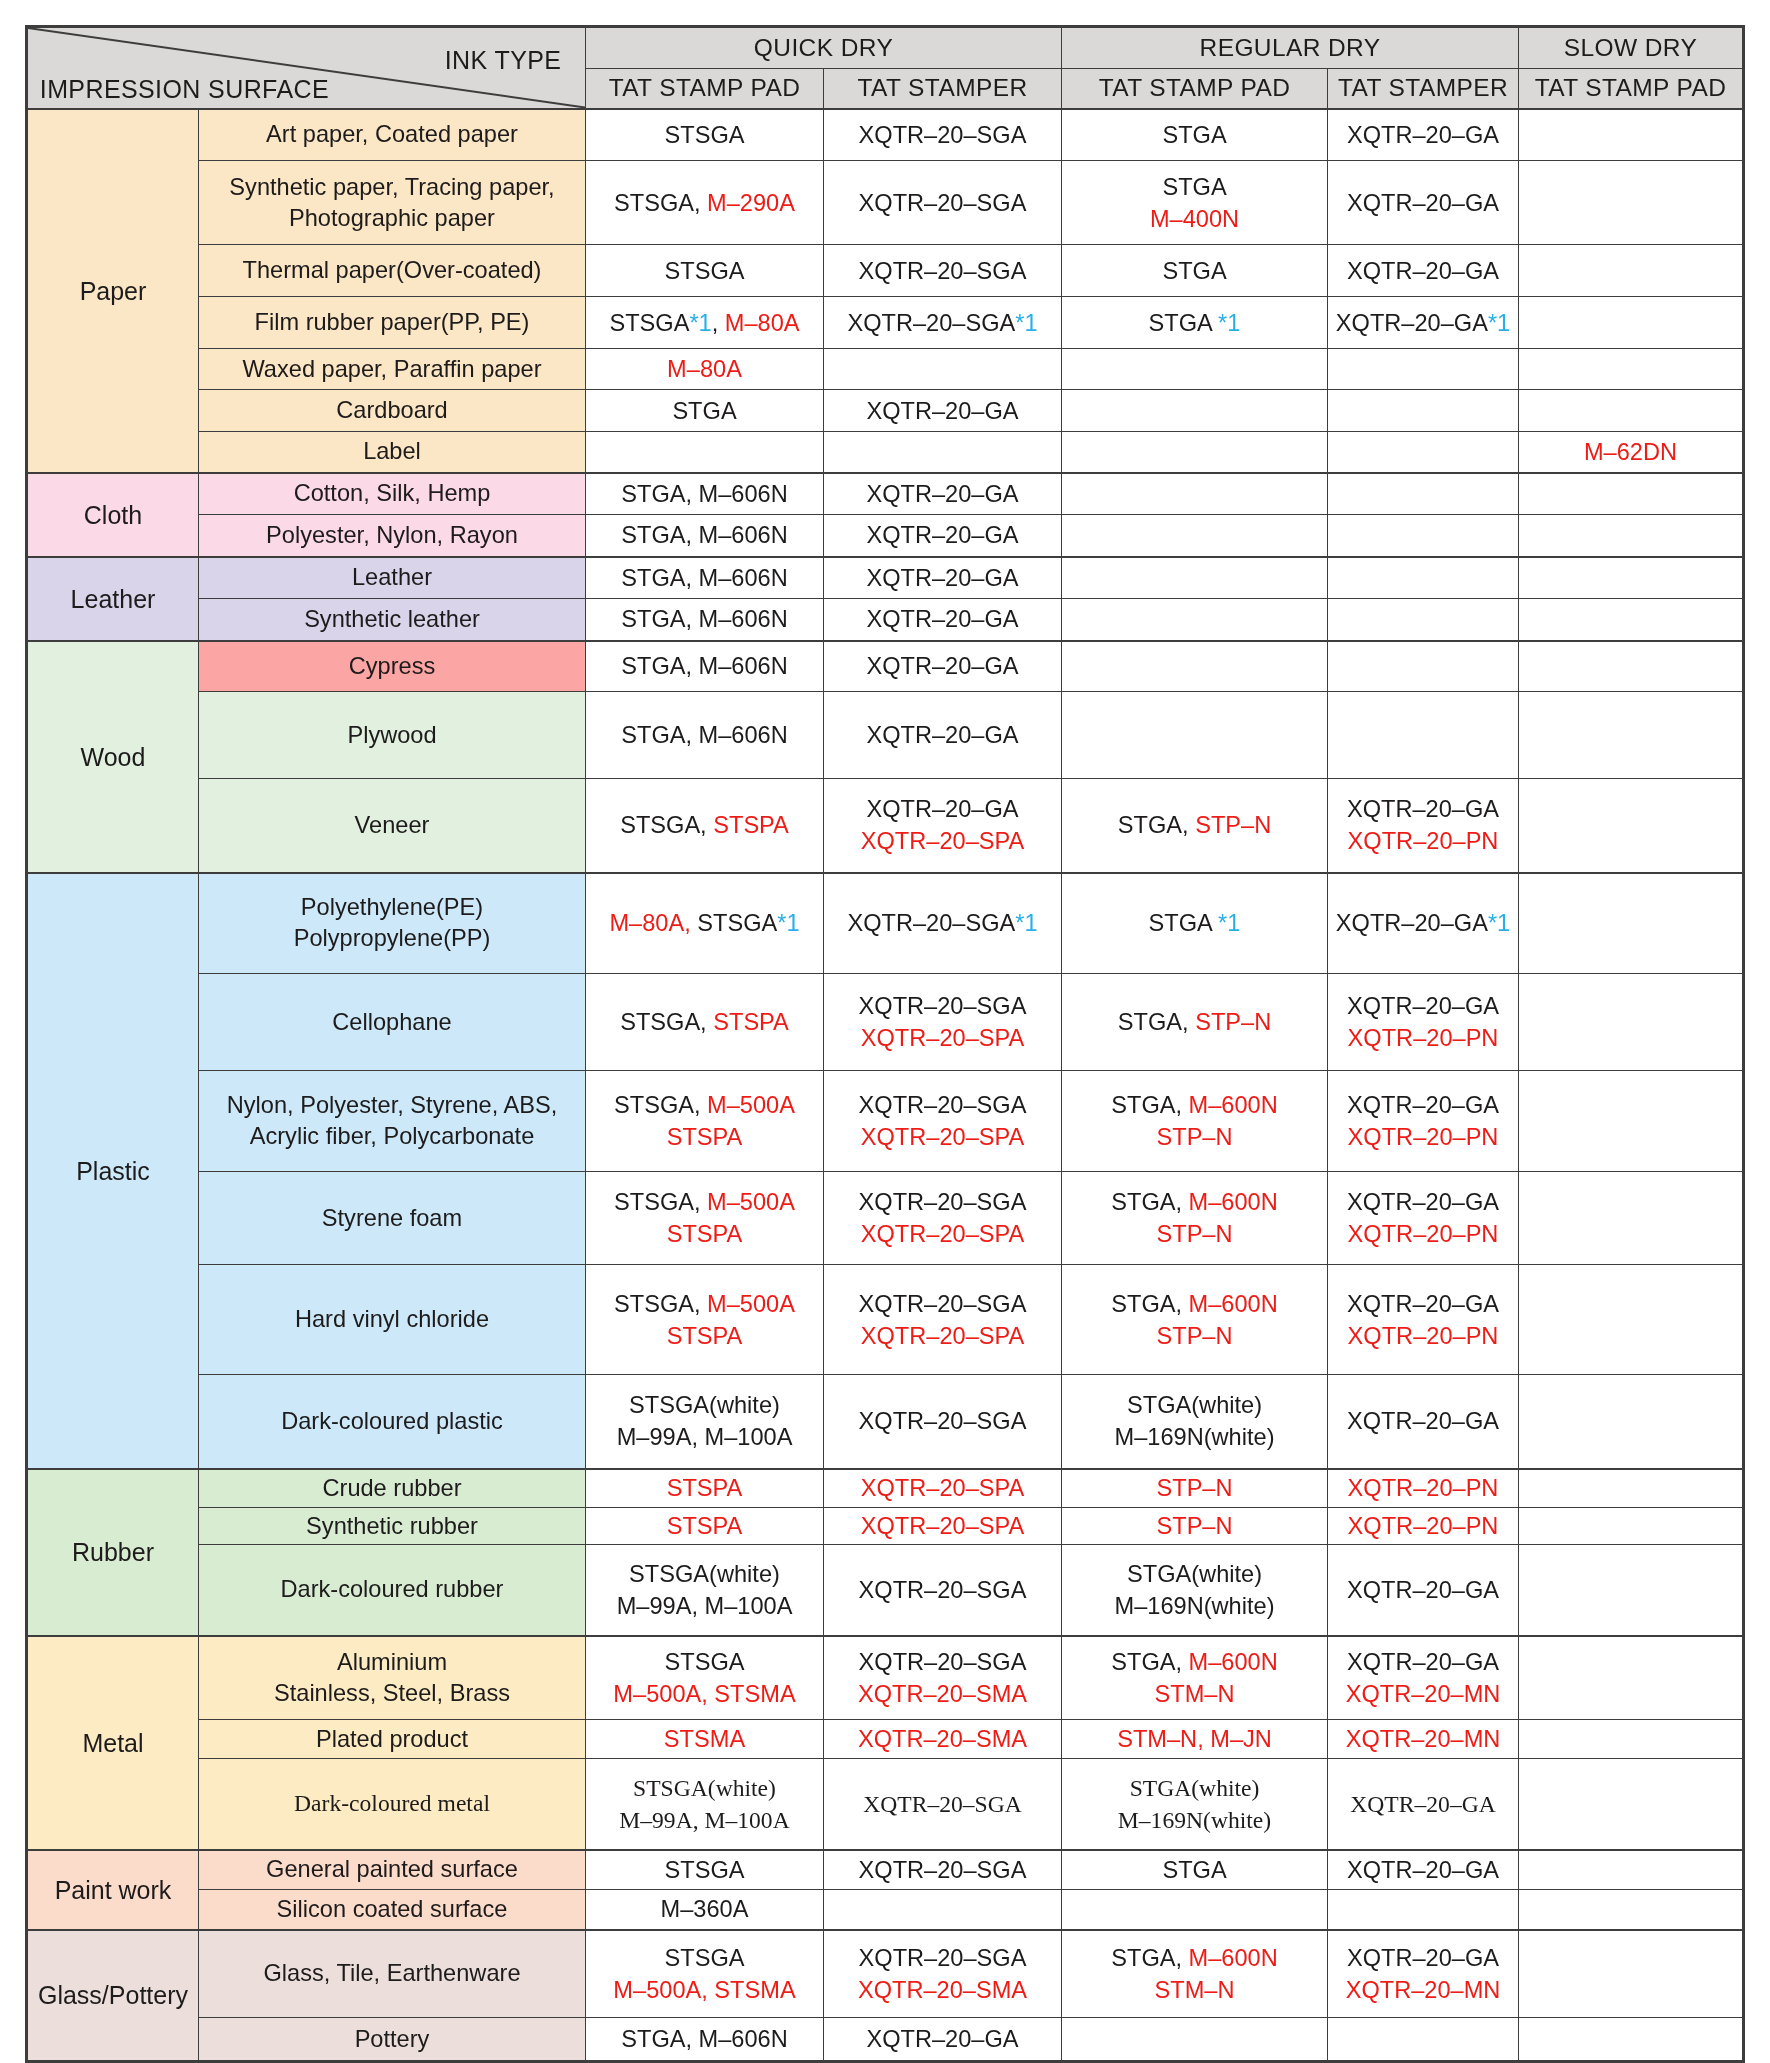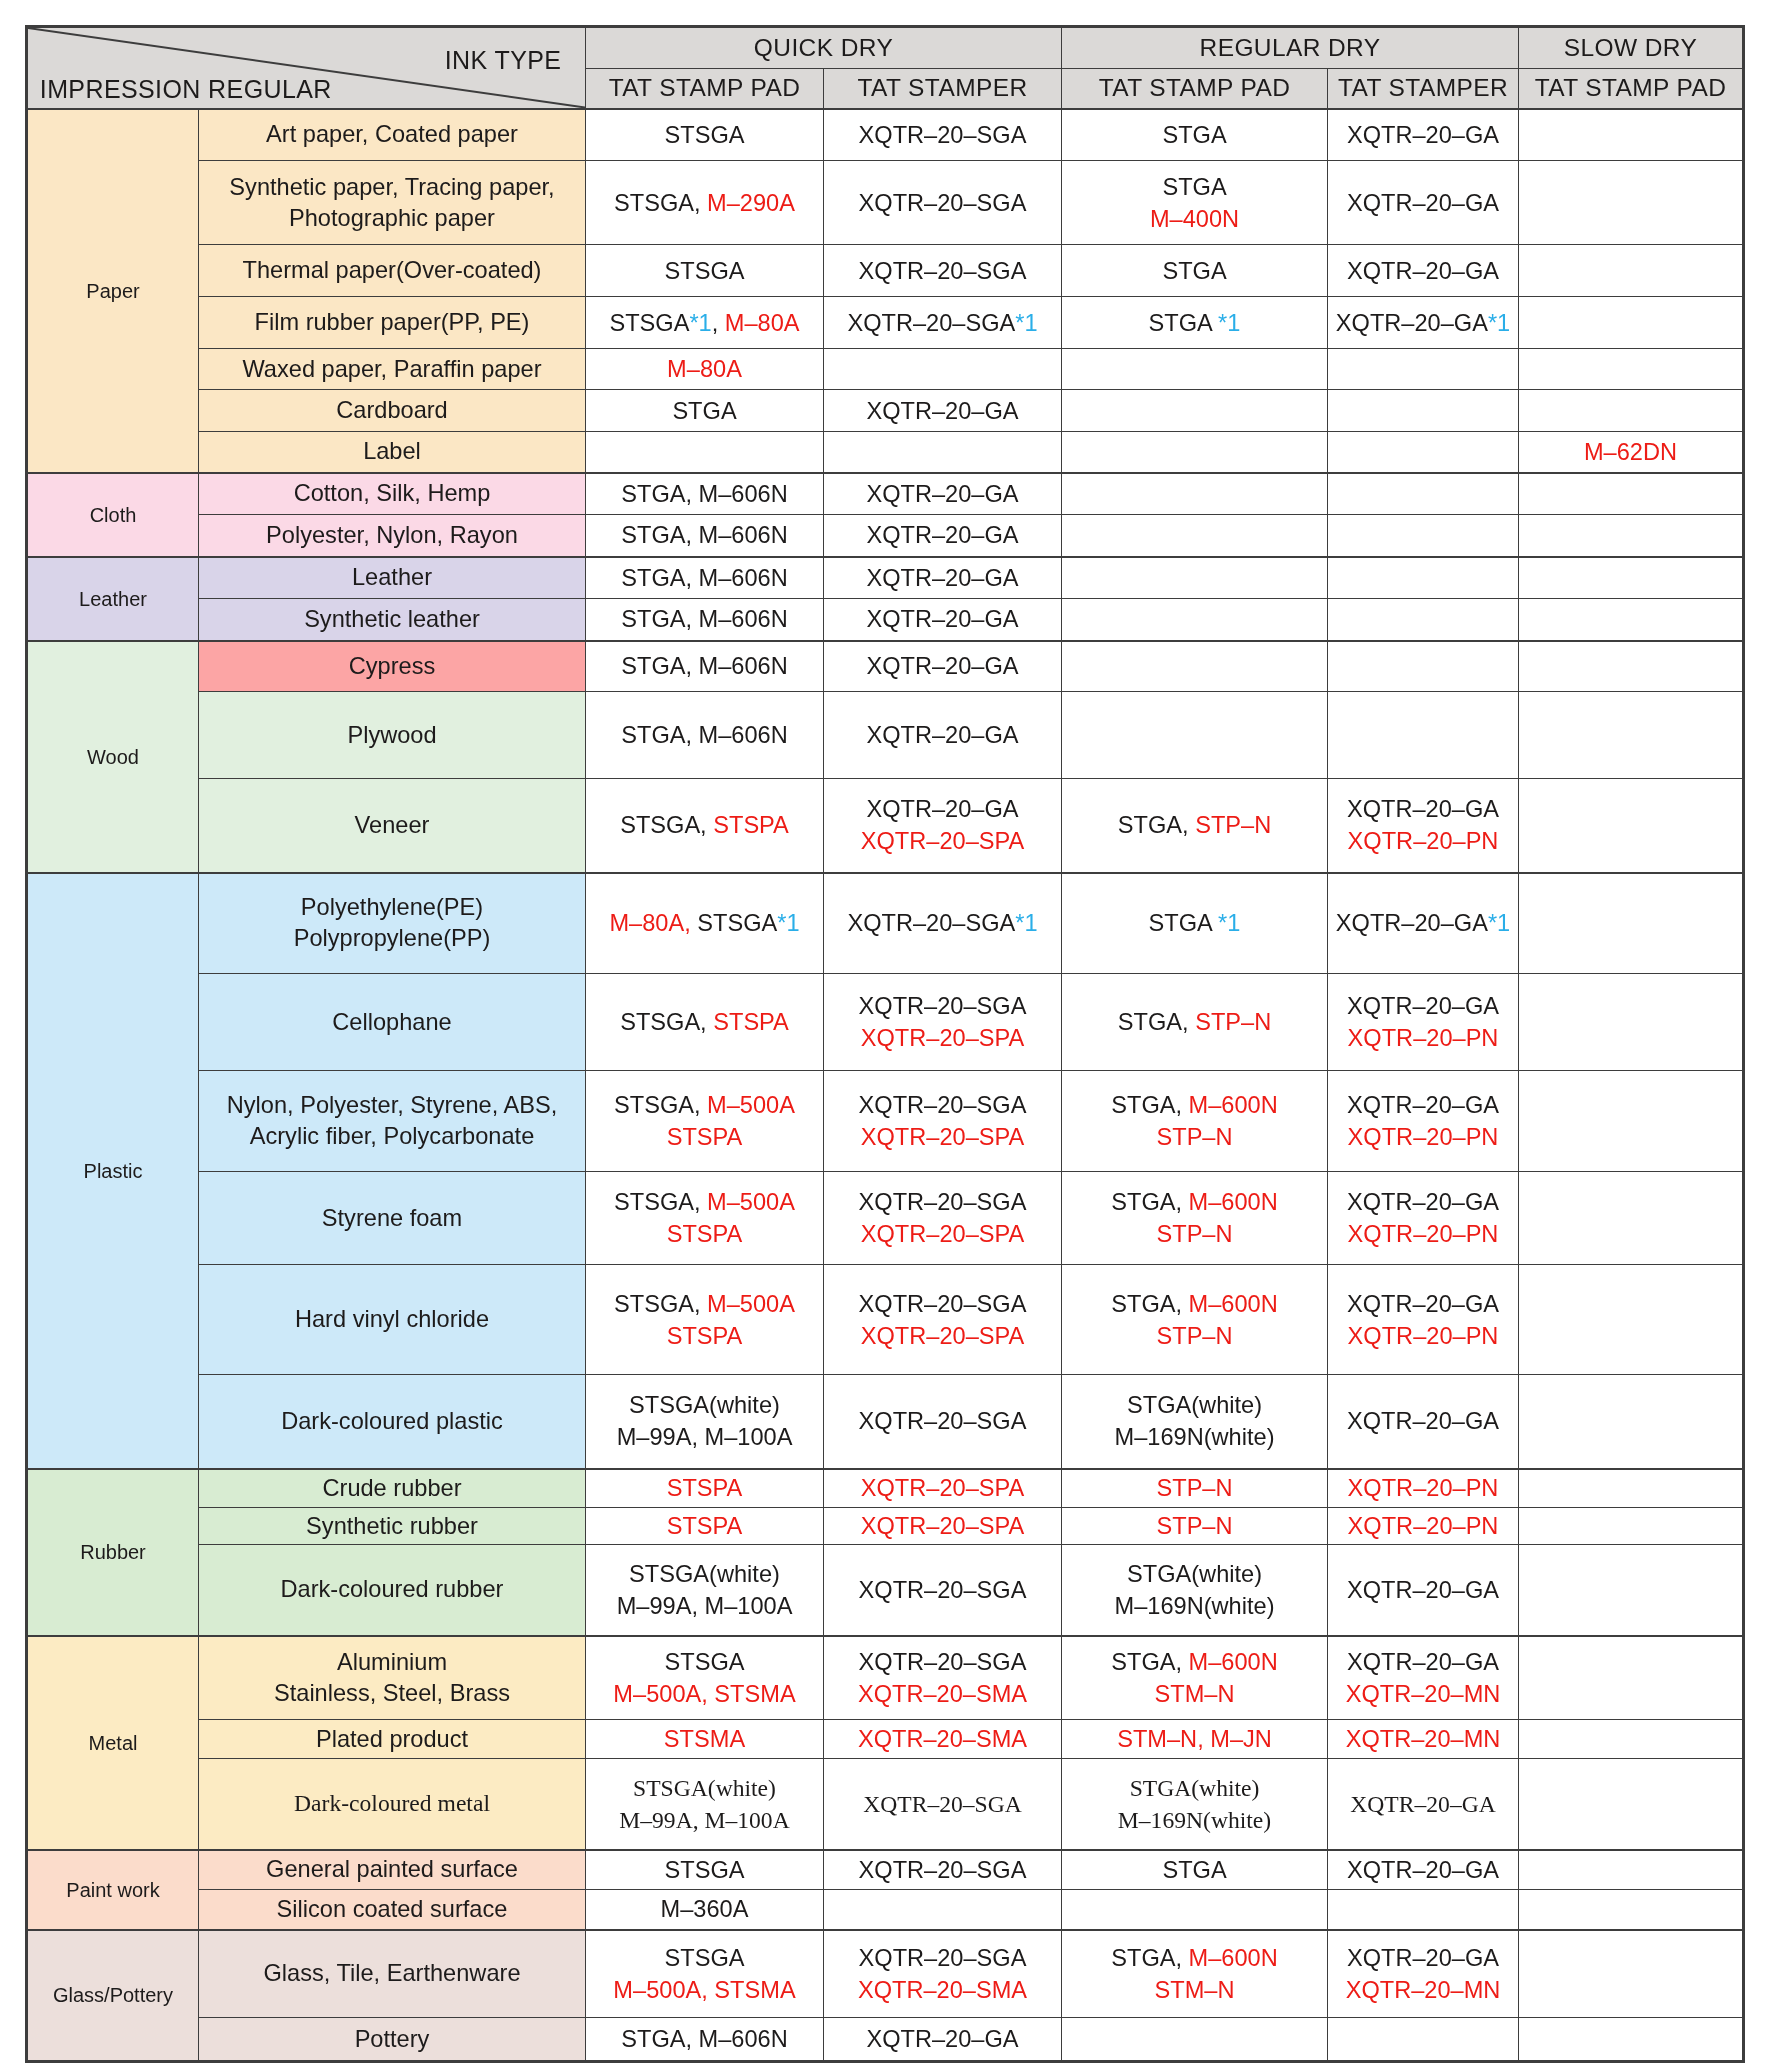--- a/index.html
+++ b/index.html
@@ -24,21 +24,21 @@
     background:var(--header-bg);
     font-size:24.5px; font-weight:400; letter-spacing:0.4px;
   }
   tr.h1 { height:42px; }
   tr.h2 { height:40px; }
   thead tr.h2 td { border-bottom:2.5px solid var(--border); }
   .corner { position:relative; background:var(--header-bg); }
   .corner svg { position:absolute; left:0; top:0; width:100%; height:100%; display:block; }
   .corner-ink  { position:absolute; right:23.6px; top:17.7px;  font-size:25px; }
   .corner-imp  { position:absolute; left:11.8px;  top:47px;  font-size:25px; }
-  .group-cell   { font-size:20px; line-height:32px; }
+  .group-cell   { font-size:25px; line-height:32px; }
   .surface-cell { font-size:23.6px; line-height:31px; }
   .data-cell    { font-size:23.6px; line-height:32px; background:#ffffff; }
   .c-k { color:var(--black); }
   .c-r { color:var(--red); }
   .c-b { color:var(--blue); }
   tbody tr.sec-start td { border-top:2.5px solid var(--border); }
 </style>
 </head>
 <body>
 
@@ -53,21 +53,21 @@
         <col style="width: 191px;">
         <col style="width: 225px;">
       </colgroup>
     <thead>
       <tr class="h1">
         <td class="corner" rowspan="2" colspan="2">
           <svg viewBox="0 0 100 100" preserveAspectRatio="none">
             <line x1="0" y1="0" x2="100" y2="100" stroke="#3d3d3d" stroke-width="2" vector-effect="non-scaling-stroke"></line>
           </svg>
           <span class="corner-ink">INK TYPE</span>
-          <span class="corner-imp">IMPRESSION REGULAR</span>
+          <span class="corner-imp">IMPRESSION SURFACE</span>
         </td>
         <td colspan="2">QUICK DRY</td>
         <td colspan="2">REGULAR DRY</td>
         <td>SLOW DRY</td>
       </tr>
       <tr class="h2">
         <td>TAT STAMP PAD</td>
         <td>TAT STAMPER</td>
         <td>TAT STAMP PAD</td>
         <td>TAT STAMPER</td>

